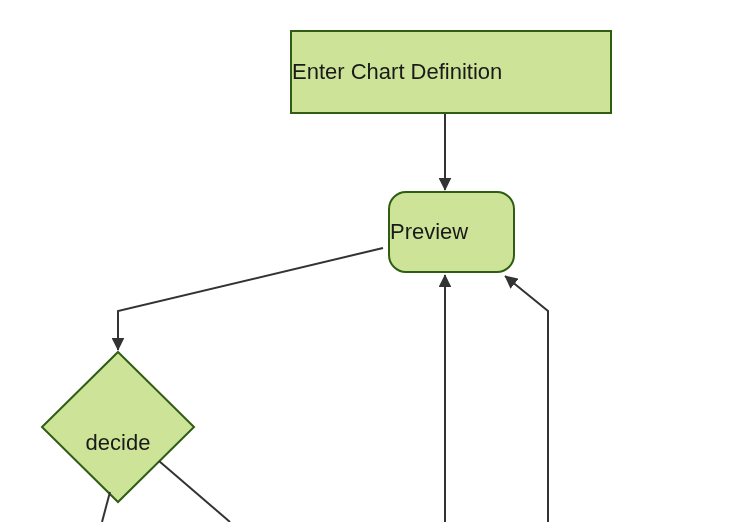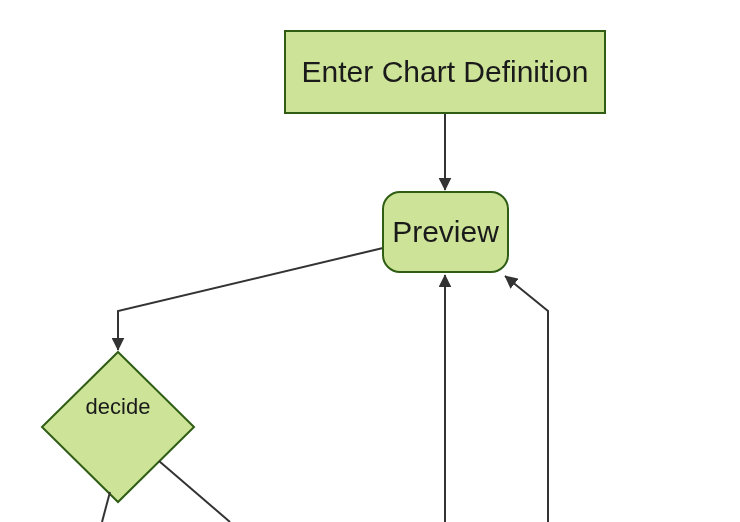--- a/index.html
+++ b/index.html
@@ -41,24 +41,24 @@
     stroke: var(--node-border);
     stroke-width: 2;
   }
   .node {
     position: absolute;
     box-sizing: border-box;
     background: var(--node-fill);
     border: 2px solid var(--node-border);
     display: flex;
     align-items: center;
-    justify-content: center;
-    font-size: 30px;
+    font-size: 22px;
     color: var(--label-text);
     white-space: nowrap;
+    margin-left: 6px;
   }
   .node.rounded { border-radius: 18px; }
   .diamond-label-wrap {
     position: absolute;
     display: flex;
     align-items: center;
     justify-content: center;
     font-size: 22px;
     color: var(--label-text);
     white-space: nowrap;
@@ -92,17 +92,17 @@
   </svg>
 
   <div class="node rect" style="left:284px; top:30px; width:322px; height:84px;">
     <span class="node-label">Enter Chart Definition</span>
   </div>
 
   <div class="node rounded" style="left:382px; top:191px; width:127px; height:82px;">
     <span class="node-label">Preview</span>
   </div>
 
-  <div class="diamond-label-wrap" style="left:48px; top:392px; width:140px; height:30px;">
+  <div class="diamond-label-wrap" style="left:48px; top:428px; width:140px; height:30px;">
     <span class="node-label">decide</span>
   </div>
 
 </div>
 
 </body></html>

